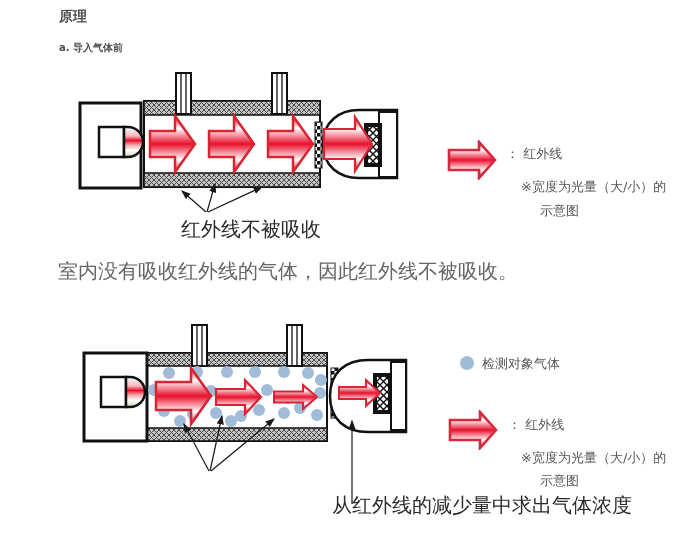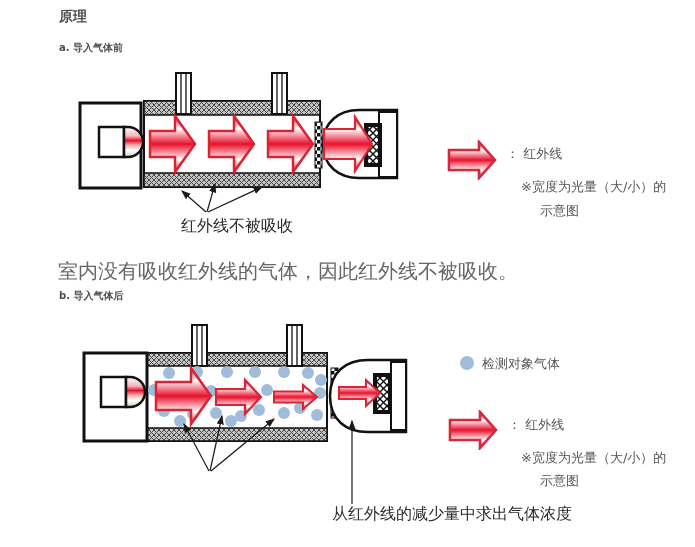--- a/index.html
+++ b/index.html
@@ -5,21 +5,21 @@
   html,body{margin:0;padding:0;background:#fff;}
   .page{
     position:relative;width:695px;height:547px;background:#fff;overflow:hidden;
     font-family:"DejaVu Sans","Liberation Sans",sans-serif;
     margin-left:44px;
   }
   .abs{position:absolute;white-space:nowrap;}
   .h1{font-size:14px;font-weight:bold;color:#4d4d4d;}
   .h2{font-size:10px;font-weight:bold;color:#4d4d4d;}
   .para{font-size:20px;color:#666;}
-  .dlabel{font-size:16px;color:#2b2b2b;}
+  .dlabel{font-size:20px;color:#2b2b2b;}
   .legend-text{font-size:13px;color:#555;}
   .gas-dot{
     position:absolute;width:14px;height:14px;border-radius:50%;
     background:#a0bcd9;
   }
   svg{position:absolute;display:block;}
 </style>
 </head>
 <body>
 
@@ -112,21 +112,20 @@
         <stop offset="1" stop-color="#e2182b"></stop>
       </linearGradient>
     </defs>
     <path d="M2,10 H32 V2 L48,20 L32,38 V30 H2 Z" fill="url(#irg-la)" stroke="#d5293d" stroke-width="2.6"></path>
   </svg>
   <div class="abs legend-text" style="left:462px;top:145px">： 红外线</div>
   <div class="abs legend-text" style="left:477px;top:178px">※宽度为光量（大/小）的</div>
   <div class="abs legend-text" style="left:496px;top:202px">示意图</div>
 
   <div class="abs para" style="left:14px;top:258px">室内没有吸收红外线的气体，因此红外线不被吸收。</div>
-  <div class="abs h2" style="left:15px;top:289px">b. 导入气体后</div>
 
   <svg style="left:30px;top:318px" width="352" height="192" viewBox="30 318 352 192">
     <defs>
       <linearGradient id="irg-b" x1="0" y1="0" x2="0" y2="1">
         <stop offset="0" stop-color="#e2182b"></stop>
         <stop offset="0.22" stop-color="#ffffff"></stop>
         <stop offset="0.5" stop-color="#e8112d"></stop>
         <stop offset="0.78" stop-color="#ffffff"></stop>
         <stop offset="1" stop-color="#e2182b"></stop>
       </linearGradient>
@@ -212,21 +211,21 @@
     <path d="M295,387 H322 V380 L336,393 L322,406 V399 H295 Z" fill="url(#irg-b)" stroke="#d82433" stroke-width="2"></path>
 
     <g stroke="#1a1a1a" stroke-width="1.2" fill="none">
       <line x1="165" y1="471" x2="140" y2="424" marker-end="url(#ah-b)"></line>
       <line x1="166" y1="471" x2="178" y2="416" marker-end="url(#ah-b)"></line>
       <line x1="167" y1="471" x2="230" y2="419" marker-end="url(#ah-b)"></line>
       <line x1="308" y1="504" x2="308" y2="421" marker-end="url(#ah-b)"></line>
     </g>
   </svg>
 
-  <div class="abs dlabel" style="left:288px;top:504px">从红外线的减少量中求出气体浓度</div>
+  <div class="abs dlabel" style="left:288px;top:492px">从红外线的减少量中求出气体浓度</div>
 
   <div class="gas-dot" style="left:416px;top:356px"></div>
   <div class="abs legend-text" style="left:438px;top:355px">检测对象气体</div>
 
   <svg style="left:404px;top:410px" width="50" height="40" viewBox="0 0 50 40">
     <defs>
       <linearGradient id="irg-lb" x1="0" y1="0" x2="0" y2="1">
         <stop offset="0" stop-color="#e2182b"></stop>
         <stop offset="0.22" stop-color="#ffffff"></stop>
         <stop offset="0.5" stop-color="#e8112d"></stop>

